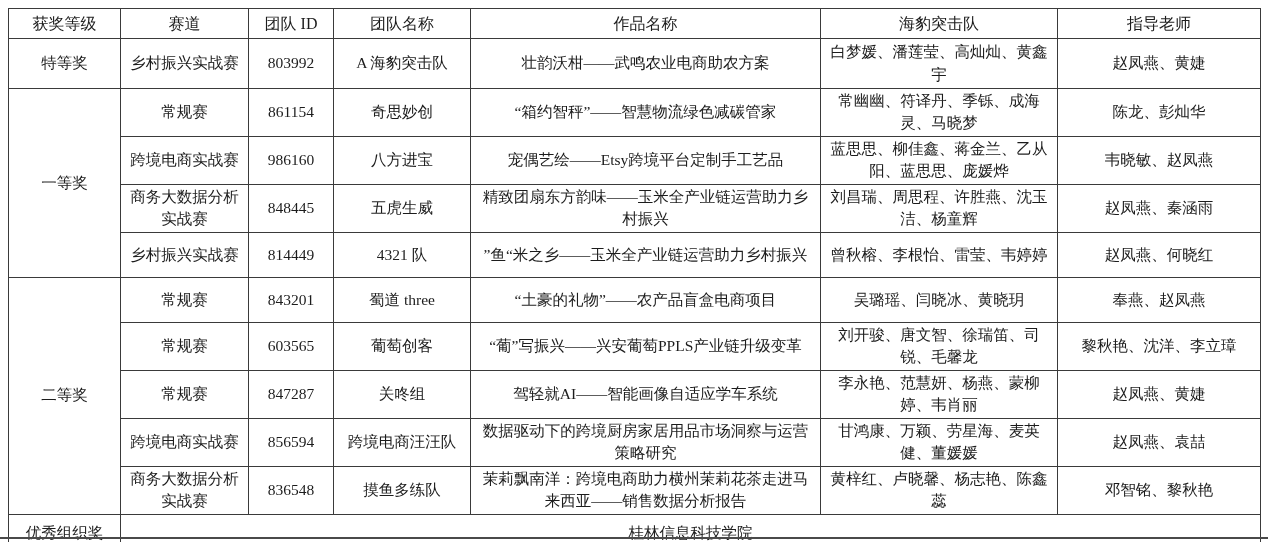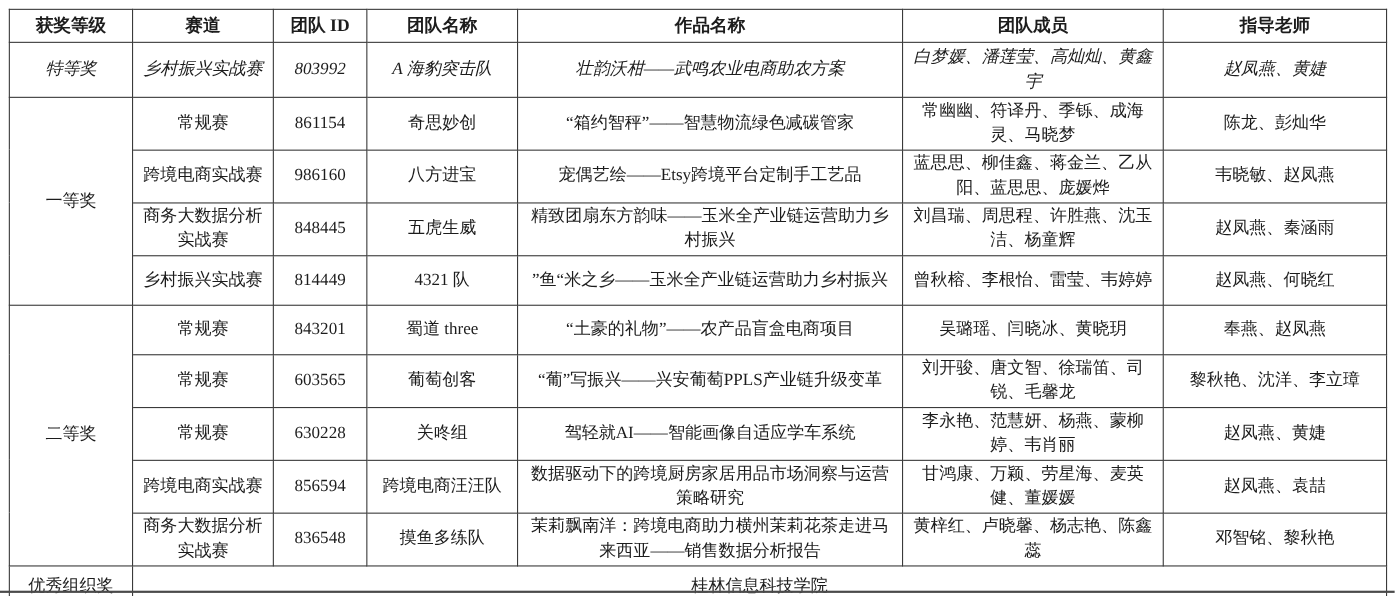--- a/index.html
+++ b/index.html
@@ -30,25 +30,25 @@
     border: 1px solid #3a3a3a;
     text-align: center;
     vertical-align: middle;
     padding: 1px 6px;
     font-size: 15.5px;
     line-height: 1.45;
     font-weight: normal;
     word-break: break-all;
   }
   table.awards th {
-    font-weight: bold;
+    font-weight: normal;
     font-size: 16px;
   }
   tr.r-header { height: 30px; }
-  tr.r-first  { height: 50px; font-style: italic; }
+  tr.r-first  { height: 50px; }
   tr.r-body   { height: 45px; }
   tr.r-footer { height: 38px; }
   td.award-cell { font-size: 16px; }
   td.award-bold { font-weight: bold; }
   .col-level { width: 112px; }
   .col-track { width: 128px; }
   .col-id    { width: 85px;  }
   .col-team  { width: 137px; }
   .col-work  { width: 350px; }
   .col-members { width: 237px; }
@@ -75,21 +75,21 @@
         <col class="col-members">
         <col class="col-teachers">
     </colgroup>
     <thead>
       <tr class="r-header">
         <th>获奖等级</th>
         <th>赛道</th>
         <th>团队 ID</th>
         <th>团队名称</th>
         <th>作品名称</th>
-        <th>团队成员</th>
+        <th>海豹突击队</th>
         <th>指导老师</th>
       </tr>
     </thead>
     <tbody>
       <tr class="r-first">
         <td class="award-cell award-bold">特等奖</td>
         <td>乡村振兴实战赛</td>
         <td>803992</td>
         <td>A 海豹突击队</td>
         <td>壮韵沃柑——武鸣农业电商助农方案</td>
@@ -141,21 +141,21 @@
       <tr class="r-body">
         <td>常规赛</td>
         <td>603565</td>
         <td>葡萄创客</td>
         <td>“葡”写振兴——兴安葡萄PPLS产业链升级变革</td>
         <td>刘开骏、唐文智、徐瑞笛、司锐、毛馨龙</td>
         <td>黎秋艳、沈洋、李立璋</td>
       </tr>
       <tr class="r-body">
         <td>常规赛</td>
-        <td>630228</td>
+        <td>847287</td>
         <td>关咚组</td>
         <td>驾轻就AI——智能画像自适应学车系统</td>
         <td>李永艳、范慧妍、杨燕、蒙柳婷、韦肖丽</td>
         <td>赵凤燕、黄婕</td>
       </tr>
       <tr class="r-body">
         <td>跨境电商实战赛</td>
         <td>856594</td>
         <td>跨境电商汪汪队</td>
         <td>数据驱动下的跨境厨房家居用品市场洞察与运营策略研究</td>

